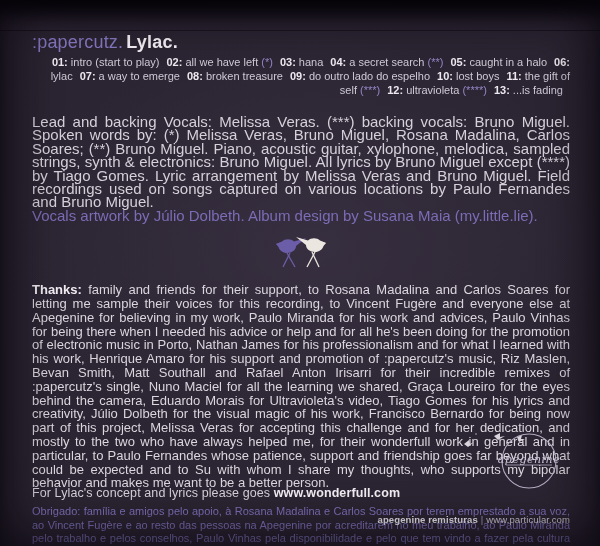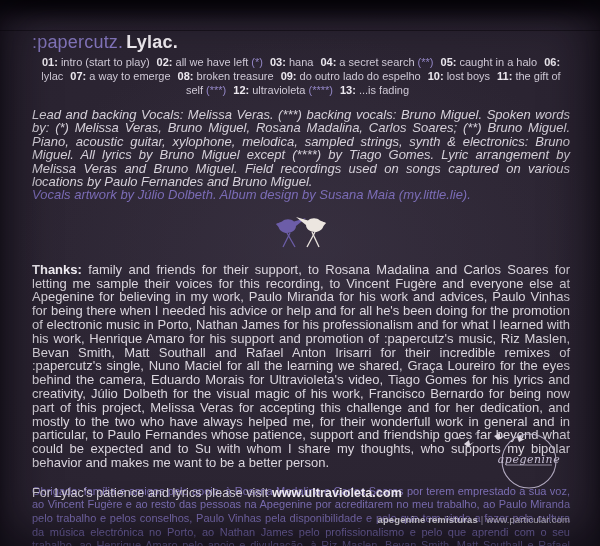--- a/index.html
+++ b/index.html
@@ -19,27 +19,27 @@
     position:absolute; top:0; left:0; width:100%; height:30px;
     background:linear-gradient(#0e0a13, rgba(20,14,24,.25) 70%, rgba(20,14,24,0));
     border-bottom:1px solid rgba(210,200,225,.05);
   }
   .content{position:absolute; left:32px; right:30px; top:30px;}
 
   h1.titleline{margin:2px 0 3px 0; font-size:18px; font-weight:400; letter-spacing:.2px; line-height:20px;}
   .artist{color:#8678c0;}
   .album-title{color:#f3eff4; font-weight:bold; margin-left:3px;}
 
-  .tracklist{margin:0; font-size:11px; line-height:14px; color:#cfc9d6; text-align:center;}
+  .tracklist{margin:0; font-size:11px; line-height:14px; color:#cfc9d6; text-align:right;}
   .track{margin-right:7px; white-space:normal;}
   .tnum{color:#ece8ef; font-weight:bold;}
   .ttitle{color:#cfc9d6;}
   .tmark{color:#9487c6;}
 
-  .credits{margin-top:11px; font-size:13px; line-height:13.4px; text-align:justify; color:#d5d0d9;font-style:italic;}
+  .credits{margin-top:18px; font-size:15px; line-height:13.4px; text-align:justify; color:#d5d0d9;}
   .credits p{margin:0;}
   .artwork-line{color:#7b6cb6; text-align:left; margin-top:1px;}
 
   .birds-wrap{width:100%; text-align:center; margin:13px 0 10px 0; height:38px;}
 
   .thanks{margin-top:6px; font-size:13px; line-height:13.8px; text-align:justify; color:#dbd6de;}
   .thanks p{margin:0;}
   .thanks b{color:#f0ecf2;}
 
   .obrigado{margin-top:15px; font-size:11px; line-height:13.6px; text-align:justify; color:#7e70b7;}
@@ -99,21 +99,21 @@
     <div class="thanks">
       <p><b>Thanks:</b><span> family and friends for their support, to Rosana Madalina and Carlos Soares for letting me sample their voices for this recording, to Vincent Fugère and everyone else at Apegenine for believing in my work, Paulo Miranda for his work and advices, Paulo Vinhas for being there when I needed his advice or help and for all he's been doing for the promotion of electronic music in Porto, Nathan James for his professionalism and for what I learned with his work, Henrique Amaro for his support and promotion of :papercutz's music, Riz Maslen, Bevan Smith, Matt Southall and Rafael Anton Irisarri for their incredible remixes of :papercutz's single, Nuno Maciel for all the learning we shared, Graça Loureiro for the eyes behind the camera, Eduardo Morais for Ultravioleta's video, Tiago Gomes for his lyrics and creativity, Júlio Dolbeth for the visual magic of his work, Francisco Bernardo for being now part of this project, Melissa Veras for accepting this challenge and for her dedication, and mostly to the two who have always helped me, for their wonderfull work in general and in particular, to Paulo Fernandes whose patience, support and friendship goes far beyond what could be expected and to Su with whom I share my thoughts, who supports my bipolar behavior and makes me want to be a better person.</span></p>
     </div>
 
     <div class="obrigado">
       <p>Obrigado: família e amigos pelo apoio, à Rosana Madalina e Carlos Soares por terem emprestado a sua voz, ao Vincent Fugère e ao resto das pessoas na Apegenine por acreditarem no meu trabalho, ao Paulo Miranda pelo trabalho e pelos conselhos, Paulo Vinhas pela disponibilidade e pelo que tem vindo a fazer pela cultura da música electrónica no Porto, ao Nathan James pelo profissionalismo e pelo que aprendi com o seu trabalho, ao Henrique Amaro pelo apoio e divulgação, à Riz Maslen, Bevan Smith, Matt Southall e Rafael Anton Irisarri pelas incríveis remisturas do single, ao Nuno Maciel pela aprendizagem que partilhamos, à Graça Loureiro pelo olhar por detrás da câmara, ao Eduardo Morais pelo video, ao Tiago Gomes pela letra e criatividade, ao Júlio Dolbeth pela magia do seu trabalho, ao Francisco Bernardo pela entrega ao projecto, à Melissa Veras por ter aceite o desafio e pela sua dedicação e, em particular, aos dois que sempre me apoiaram desde o início, a ambos pelo fantástico trabalho e em particular, ao Paulo Fernandes, cuja paciência, ajuda e amizade vai muito para além do que poderia esperar e à Su com quem partilho os meus pensamentos, que suporta o meu comportamento bipolar e que me faz querer ser uma pessoa melhor.</p>
     </div>
 
   </div>
 
-  <p class="visit-line"><span>For Lylac's patience and lyrics please visit</span> <b>www.ultravioleta.com</b></p>
+  <p class="visit-line"><span>For Lylac's concept and lyrics please goes</span> <b>www.wonderfull.com</b></p>
 
   <div class="logo-block">
     <svg width="130" height="64" viewBox="0 0 130 64" aria-hidden="true">
 
       <g fill="#d9d3dd">
         <path d="M22,16 l5,-4 l1,4 l4,-2 l-6,5 z"></path>
         <path d="M52,8 l6,-3 l0,4 l5,-1 l-7,4 z"></path>
         <path d="M75,9 l5,-2 l-1,4 l4,0 l-6,3 z"></path>
         <circle cx="16" cy="10" r="0.9"></circle>
         <circle cx="34" cy="6" r="0.7"></circle>

